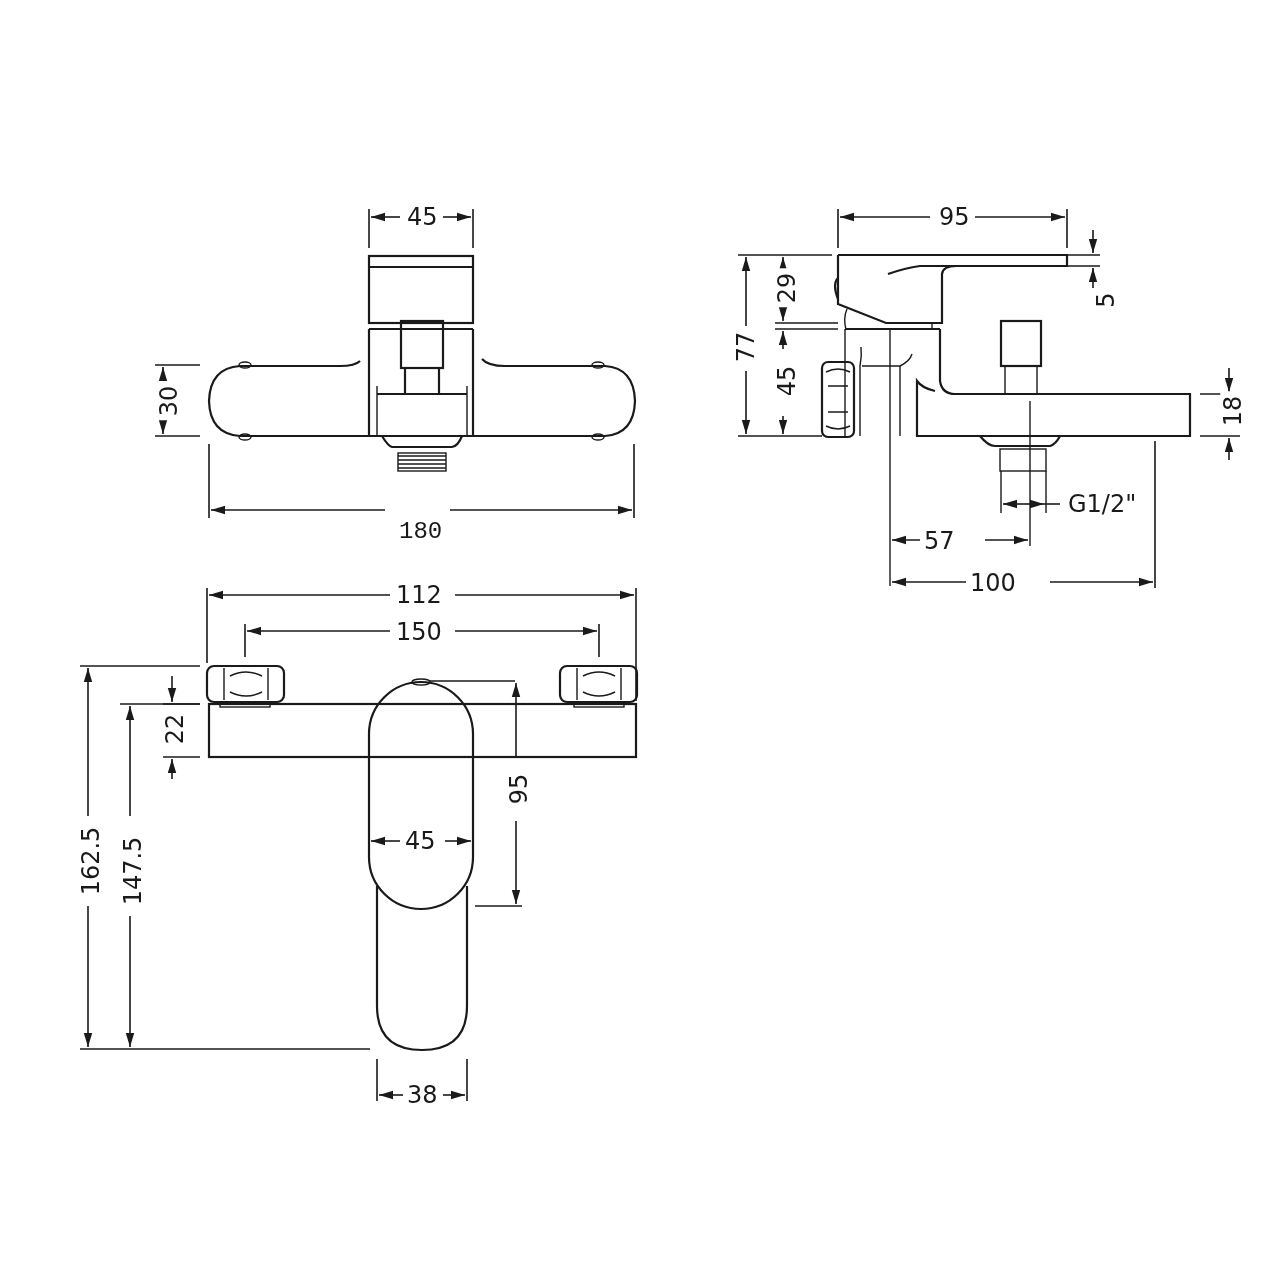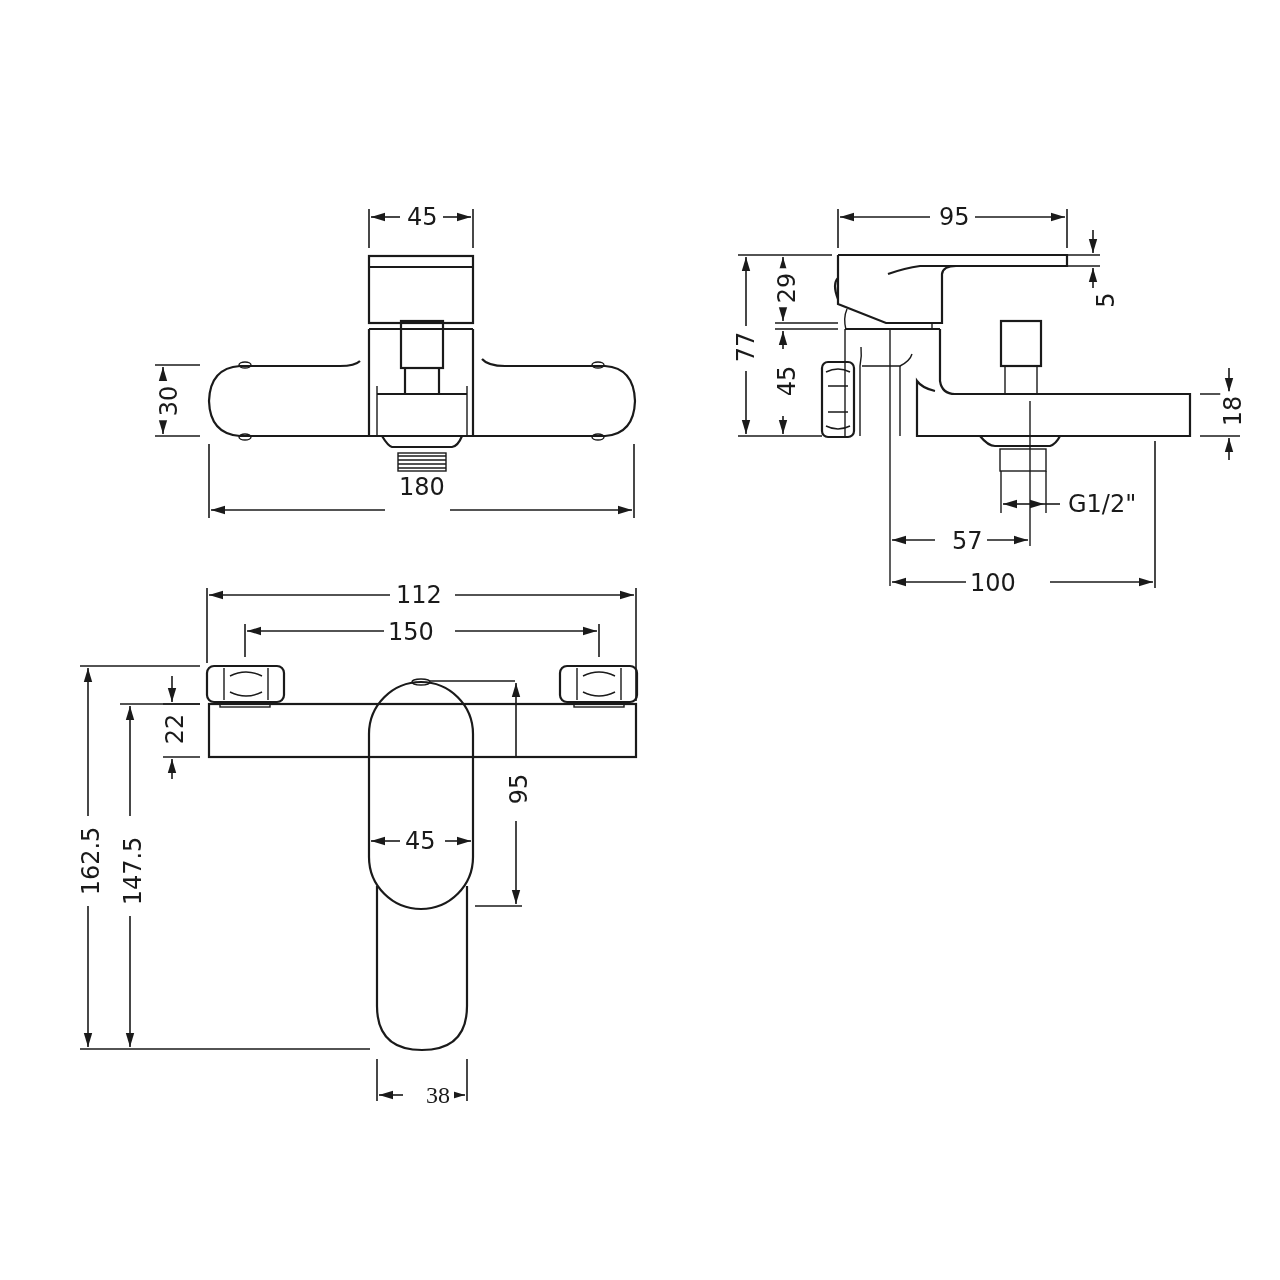--- a/index.html
+++ b/index.html
@@ -181,33 +181,33 @@
 
     <line x1="377" y1="1043" x2="377" y2="1085" class="dim"></line>
     <line x1="467" y1="1043" x2="467" y2="1085" class="dim"></line>
     <line x1="403" y1="1079" x2="379" y2="1079" class="dim" marker-end="url(#ah)"></line>
     <line x1="443" y1="1079" x2="465" y2="1079" class="dim" marker-end="url(#ah)"></line>
   </g>
 </svg>
 
 <span class="label" style="left:403px;top:188px;">45</span>
 <span class="label rot" style="left:150px;top:372px;">30</span>
-<span class="label" style="left:395px;top:458px;">180</span>
+<span class="label" style="left:395px;top:503px;font-family:Liberation Mono, monospace;">180</span>
 
 <span class="label" style="left:935px;top:188px;">95</span>
 <span class="label rot" style="left:1094px;top:271px;">5</span>
 <span class="label rot" style="left:768px;top:259px;">29</span>
 <span class="label rot" style="left:727px;top:318px;">77</span>
 <span class="label rot" style="left:768px;top:352px;">45</span>
 <span class="label rot" style="left:1214px;top:382px;">18</span>
 <span class="label" style="left:1064px;top:475px;">G1/2"</span>
-<span class="label" style="left:948px;top:512px;">57</span>
+<span class="label" style="left:920px;top:512px;">57</span>
 <span class="label" style="left:966px;top:554px;">100</span>
 
 <span class="label" style="left:392px;top:566px;">112</span>
-<span class="label" style="left:384px;top:603px;">150</span>
+<span class="label" style="left:392px;top:603px;">150</span>
 <span class="label rot" style="left:156px;top:700px;">22</span>
 <span class="label rot" style="left:500px;top:760px;">95</span>
 <span class="label" style="left:401px;top:812px;">45</span>
 <span class="label rot" style="left:53px;top:832px;">162.5</span>
 <span class="label rot" style="left:95px;top:842px;">147.5</span>
-<span class="label" style="left:422px;top:1066px;font-family:Liberation Serif, serif;">38</span>
+<span class="label" style="left:403px;top:1066px;">38</span>
 </div>
 
 </body></html>

